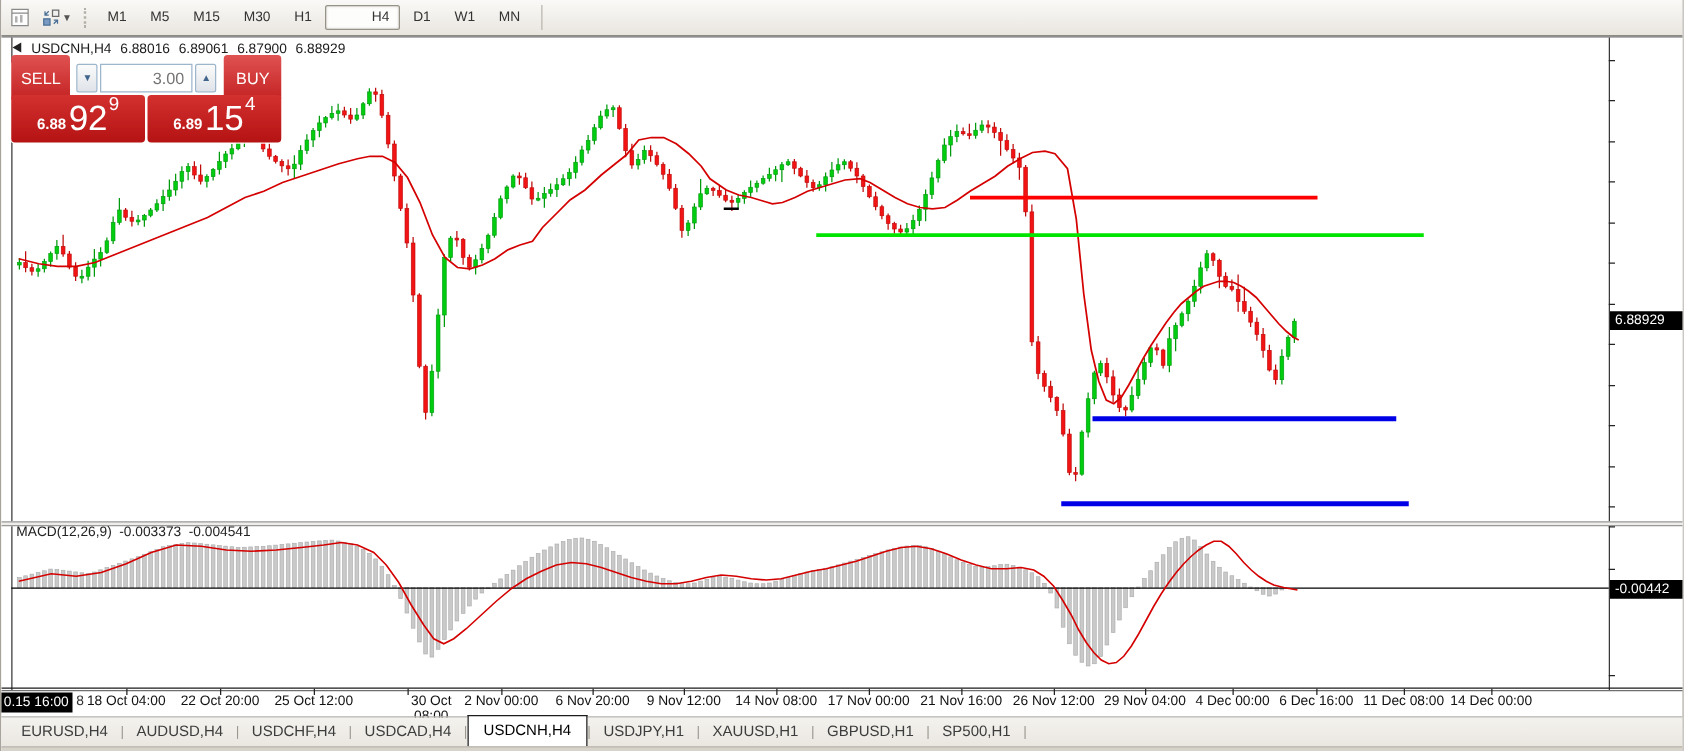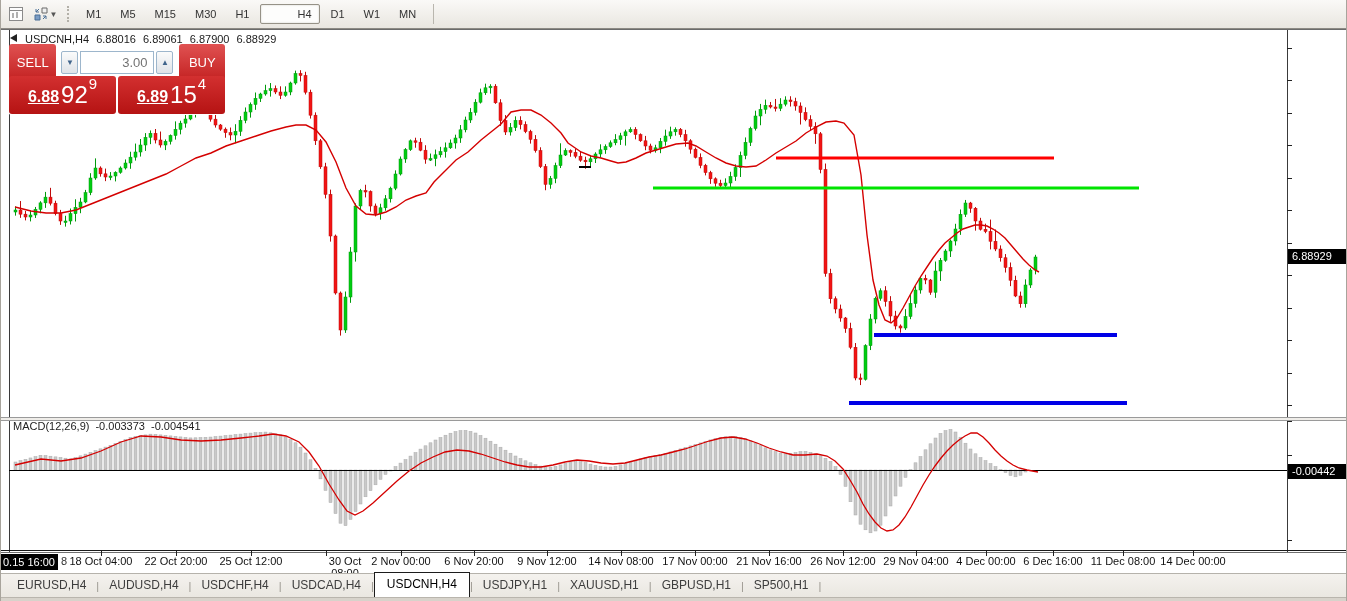--- a/index.html
+++ b/index.html
@@ -42,22 +42,22 @@
   .buy-btn{width:46px;margin-left:6px;}
   .vol-group{display:flex;align-items:center;height:24px;}
   .step-btn{width:17px;height:23px;border:1px solid #9db6cc;background:linear-gradient(#fbfbfb,#dfe3e8);display:flex;align-items:center;justify-content:center;font-size:8px;color:#41658c;border-radius:2px;}
   .vol-input{width:74px;height:23px;border:1px solid #9db6cc;margin:0 2px;font-size:13px;text-align:right;padding-right:6px;font-family:"Liberation Sans",sans-serif;color:#737373;}
   .tp-row2{display:flex;}
   .big-box{
     background:linear-gradient(#d33030,#b51313);color:#fff;border-radius:3px;
     width:107px;height:38px;display:flex;align-items:flex-end;justify-content:center;padding-bottom:2px;
   }
   .big-box.left{margin-right:2px;}
-  .bp-small{font-size:16px;font-weight:bold;margin:0 2px 6px 0;text-decoration:underline;}
-  .bp-big{font-size:24px;line-height:34px;font-weight:400;}
+  .bp-small{font-size:12px;font-weight:bold;margin:0 2px 6px 0;}
+  .bp-big{font-size:28px;line-height:34px;font-weight:400;}
   .bp-sup{font-size:15px;margin:0 0 20px 1px;}
   
   .axis-label{position:absolute;left:1292px;font-size:11px;color:#111;height:14px;line-height:14px;}
   .black-box{position:absolute;left:1287px;width:60px;height:15px;background:#000;color:#fff;font-size:11px;line-height:15px;padding-left:4px;z-index:3;}
   .macd-title{position:absolute;left:12px;top:420px;font-size:11px;color:#222;z-index:3;}
   .macd-title span{margin-right:6px;}
   .time-strip{position:absolute;left:0;top:553px;width:100%;height:20px;z-index:3;}
   .time-label{position:absolute;top:2px;width:90px;text-align:center;font-size:11px;color:#111;}
   .time-first{position:absolute;left:0;top:1px;width:57px;height:16px;background:#000;color:#fff;font-size:11px;line-height:16px;padding-left:2px;}
   .time-partial{position:absolute;left:60px;top:2px;font-size:11px;color:#333;}

